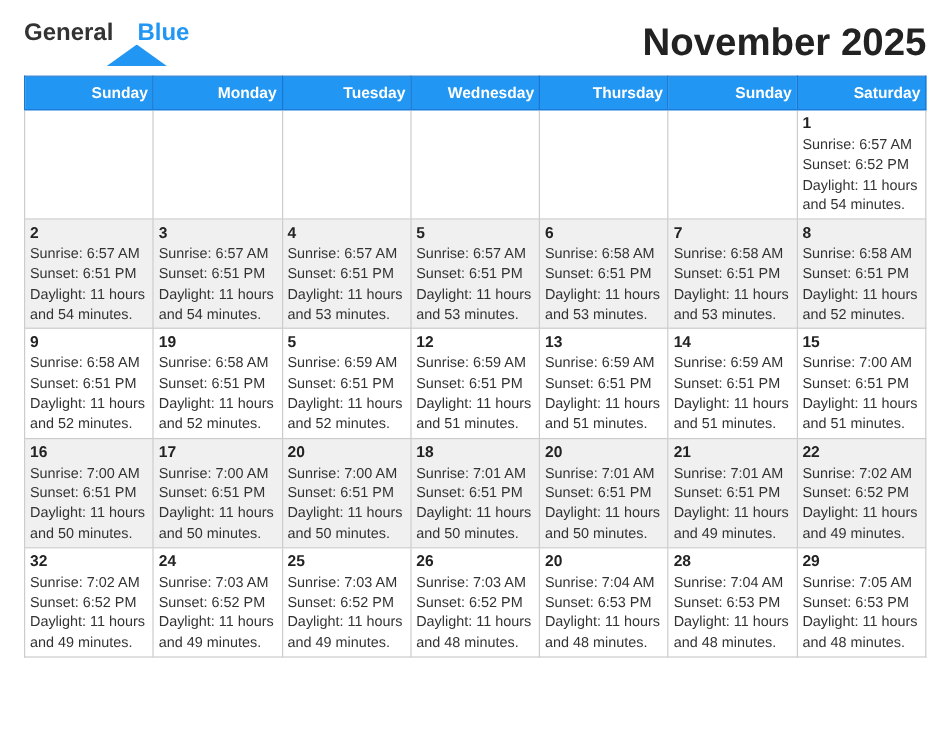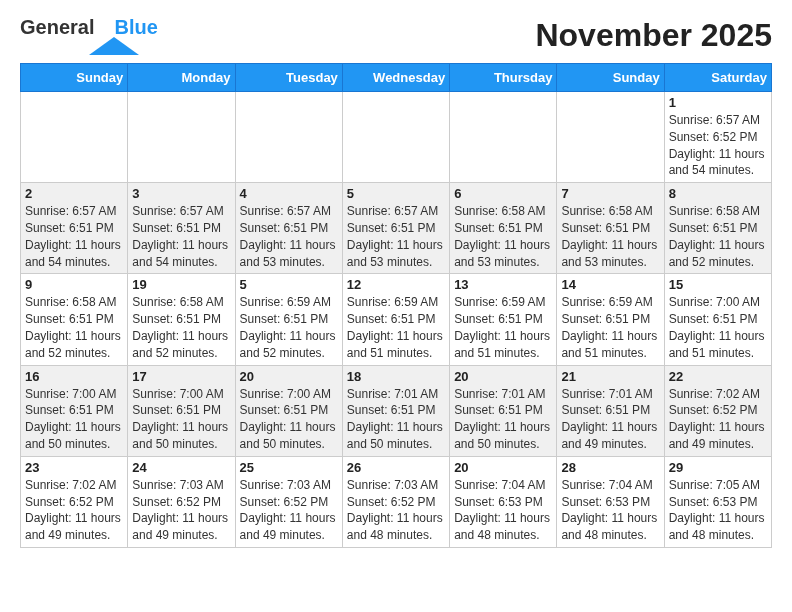--- a/index.html
+++ b/index.html
@@ -269,21 +269,21 @@
         <td>
           <span class="day-number">22</span>
           <div class="day-info" style="white-space: pre-line;">Sunrise: 7:02 AM
 Sunset: 6:52 PM
 Daylight: 11 hours
 and 49 minutes.</div>
         </td>
       </tr>
       <tr class="row-white">
         <td>
-          <span class="day-number">23</span>
+          <span class="day-number">32</span>
           <div class="day-info" style="white-space: pre-line;">Sunrise: 7:02 AM
 Sunset: 6:52 PM
 Daylight: 11 hours
 and 49 minutes.</div>
         </td>
         <td>
           <span class="day-number">24</span>
           <div class="day-info" style="white-space: pre-line;">Sunrise: 7:03 AM
 Sunset: 6:52 PM
 Daylight: 11 hours

